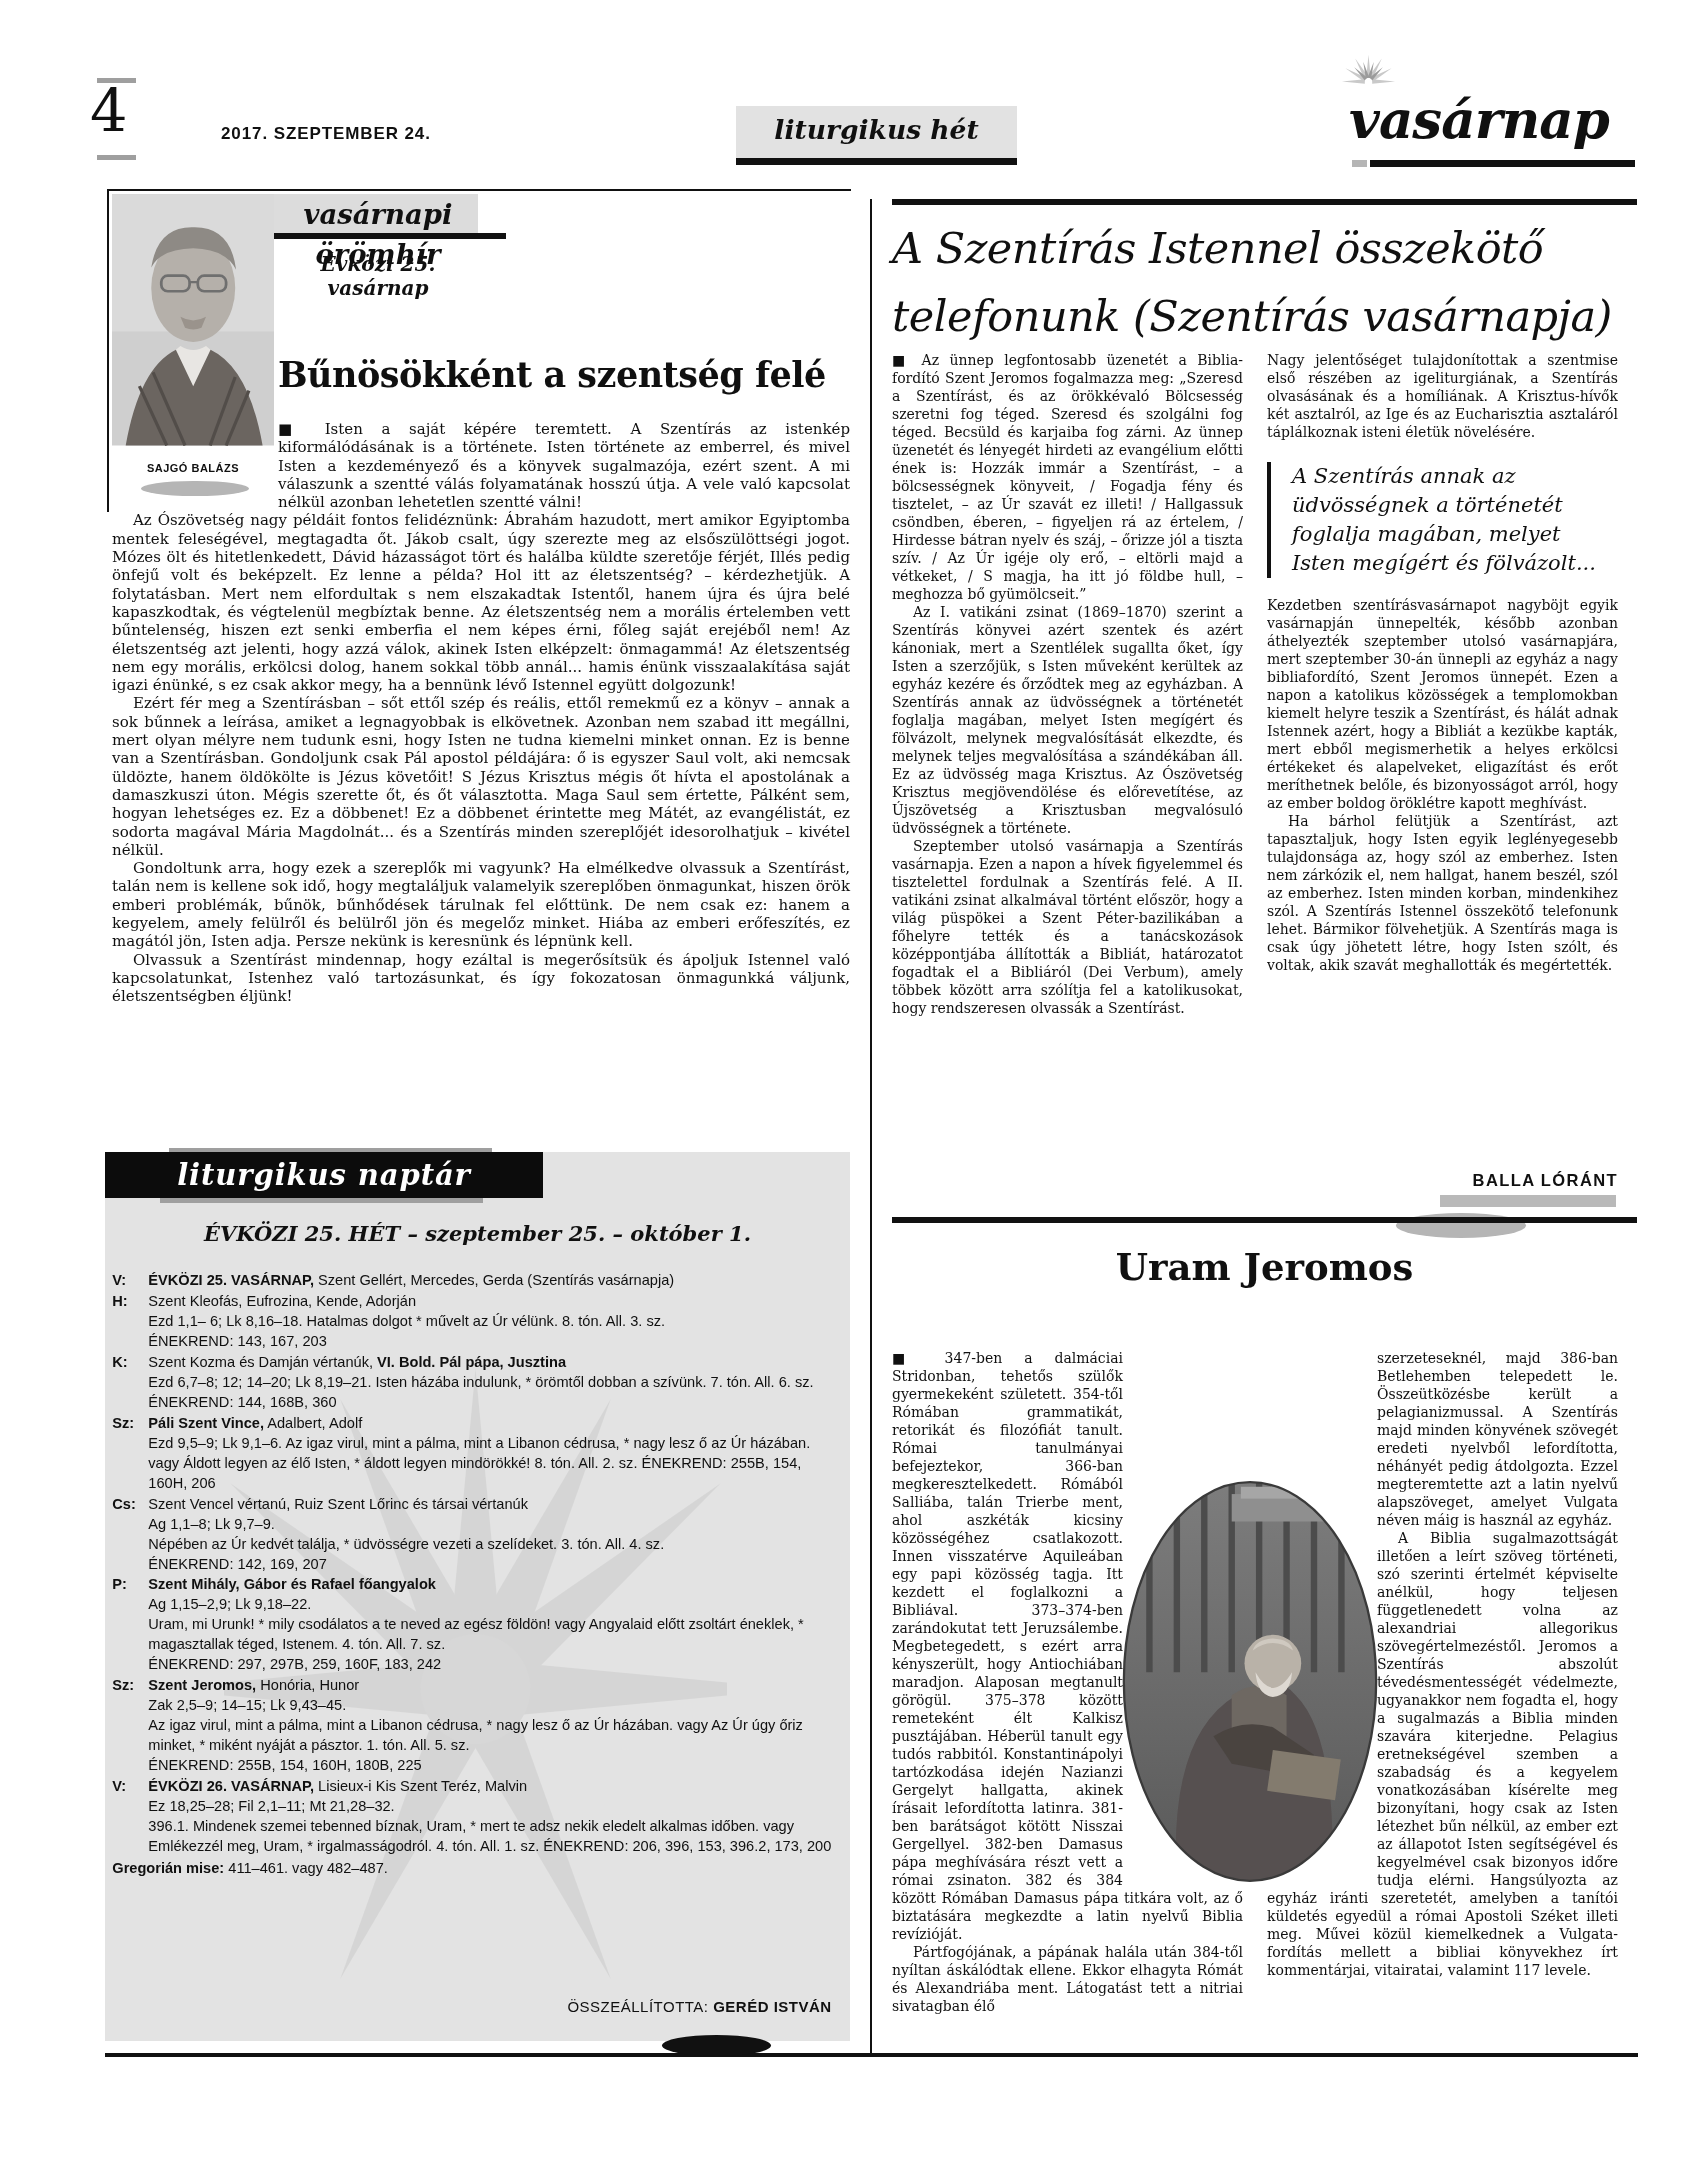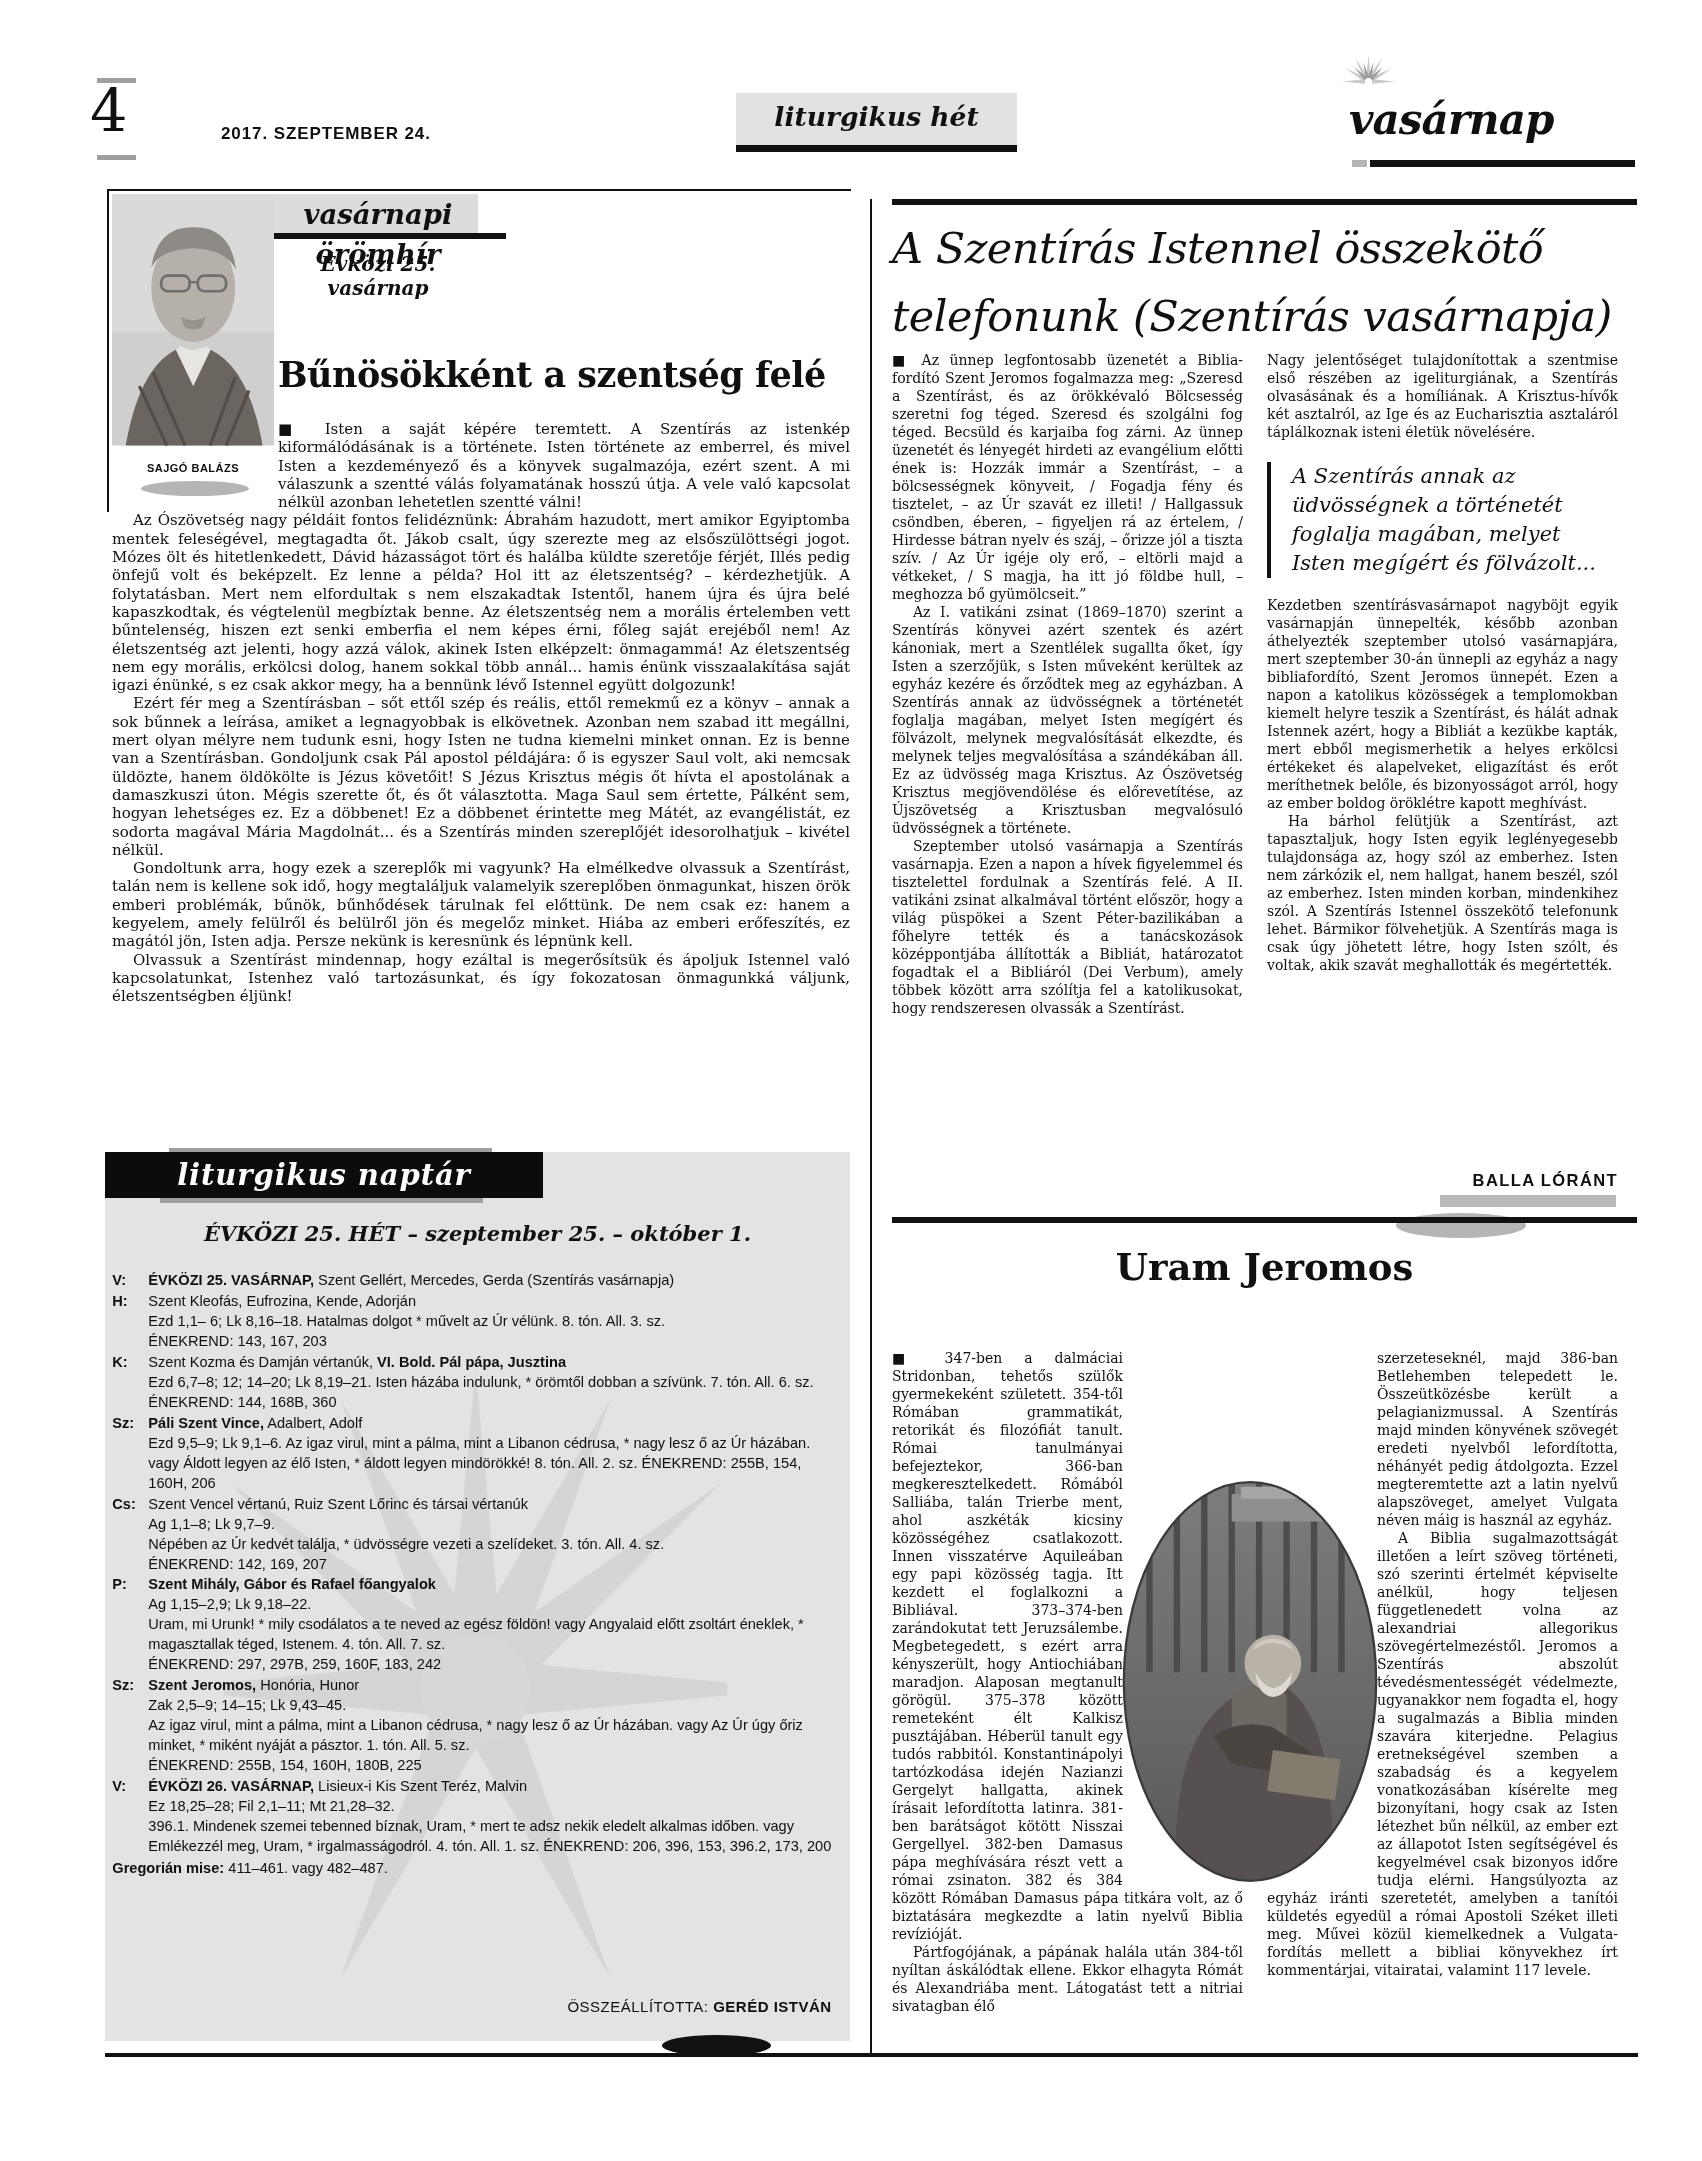--- a/index.html
+++ b/index.html
@@ -4,24 +4,24 @@
 <style>
   html,body{margin:0;padding:0;background:#f2f2f2;}
   #page{position:relative;width:1702px;height:2161px;background:#ffffff;overflow:hidden;
         font-family:"DejaVu Serif", serif;color:#101010;}
   .abs{position:absolute;}
   .sans{font-family:"Liberation Sans", sans-serif;}
   
   .graybar{background:#9f9f9f;}
   #page-number{left:90px;top:82px;font-size:59px;line-height:59px;}
   #header-date{left:221px;top:124px;font-size:17px;font-weight:bold;letter-spacing:0.9px;}
-  #badge{left:736px;top:93px;width:281px;height:59px;background:#e2e2e2;}
+  #badge{left:736px;top:106px;width:281px;height:59px;background:#e2e2e2;}
   #badge .bar{position:absolute;left:0;bottom:0;width:100%;height:6.9px;background:#111;}
   #badge .txt{position:absolute;width:100%;top:8.2px;text-align:center;font-style:italic;font-weight:bold;font-size:26.5px;}
-  #masthead-text{left:1349px;top:90px;font-style:italic;font-weight:bold;font-size:42px;line-height:59px;letter-spacing:-0.9px;}
+  #masthead-text{left:1349px;top:90px;font-style:italic;font-weight:bold;font-size:53px;line-height:59px;letter-spacing:-0.9px;}
   #masthead-bar{left:1370px;top:160px;width:265px;height:7.3px;background:#111;}
   #masthead-sq{left:1352px;top:160px;width:14.6px;height:7.3px;background:#b5b5b5;}
   #v-divider{left:870px;top:199px;width:1.8px;height:1854px;background:#111;}
   #bottom-rule{left:105px;top:2053px;width:1533px;height:4.1px;background:#111;}
   
   #a1-toprule{left:107px;top:189px;width:744px;height:1.8px;background:#111;}
   #a1-leftrule{left:107px;top:189px;width:1.8px;height:323px;background:#111;}
   #article1{left:112px;top:194px;width:738px;}
   #photo-block{float:left;width:166px;margin-right:0;}
   #photo-block svg.photo{display:block;width:162px;height:252px;}

